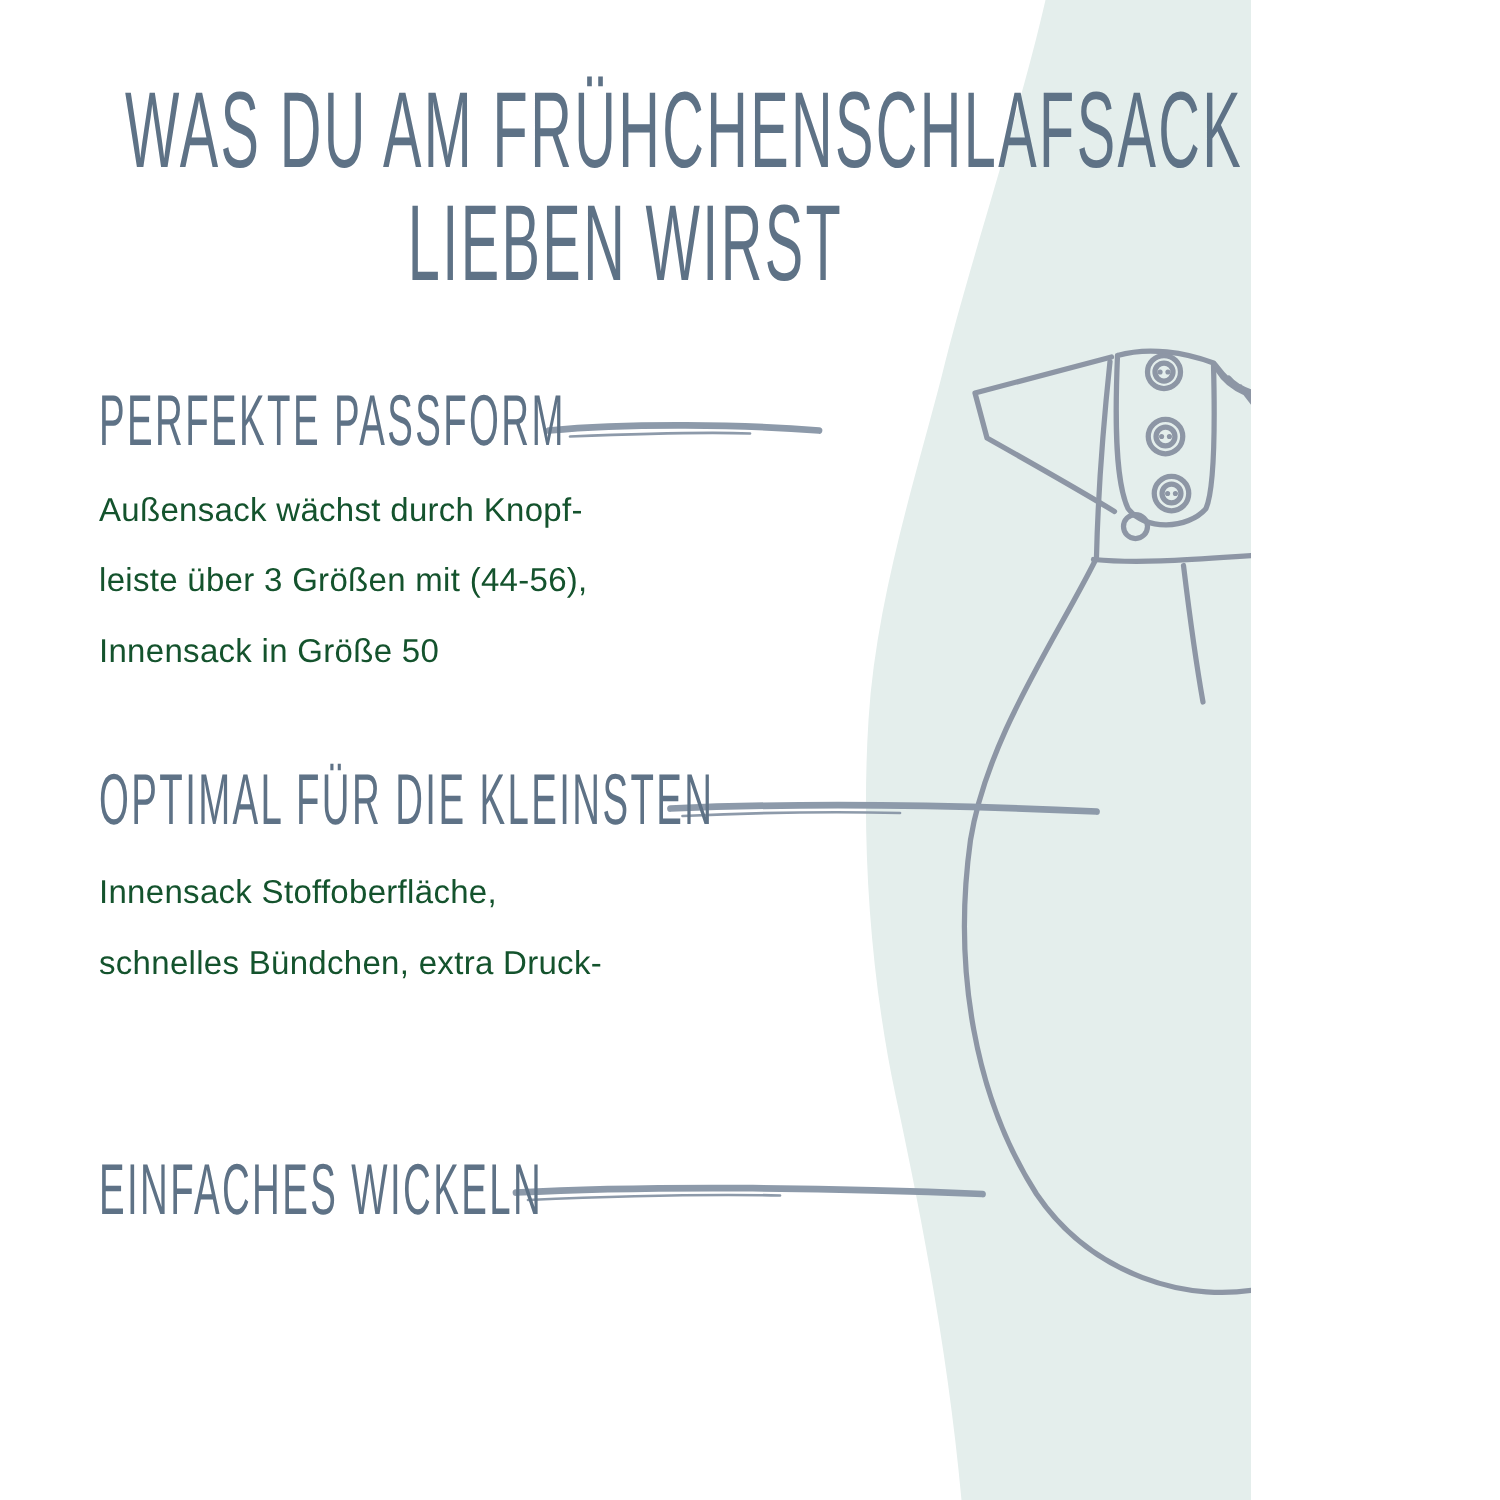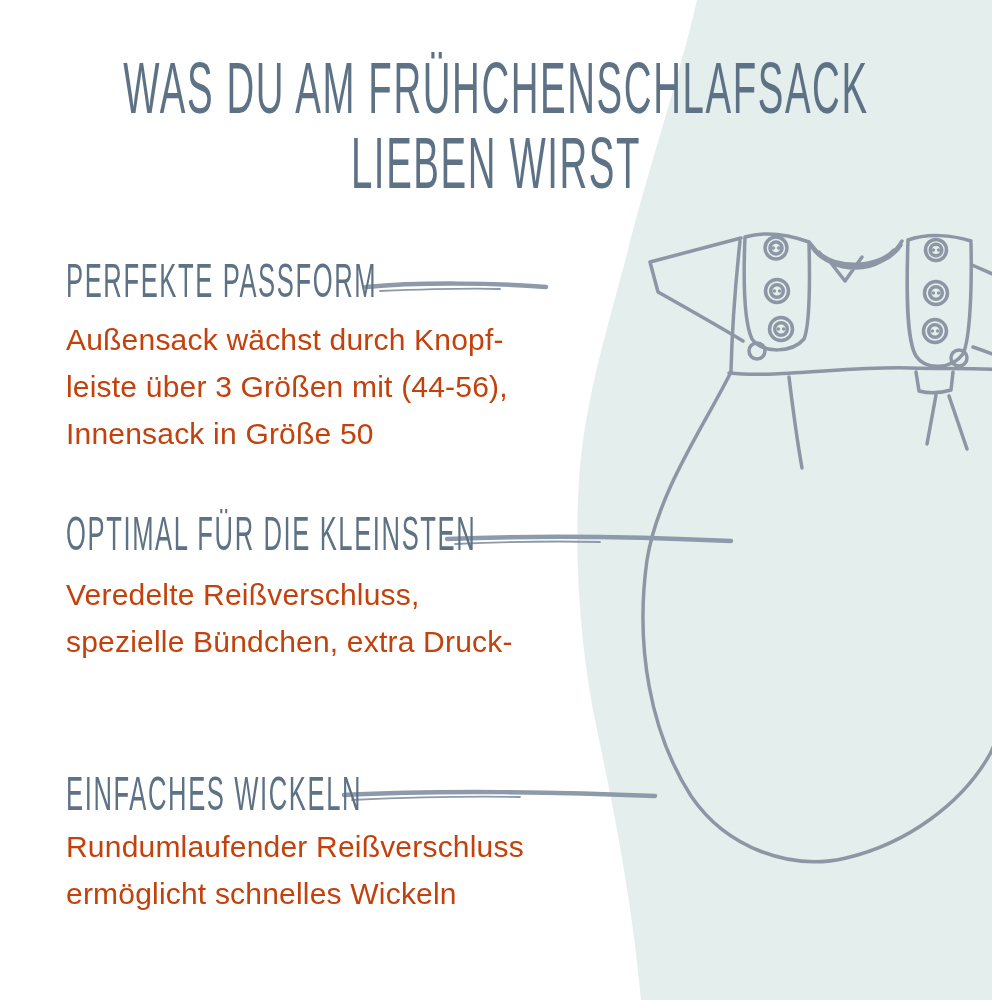--- a/index.html
+++ b/index.html
@@ -1,18 +1,18 @@
 <!DOCTYPE html>
 <html><head>
 <meta charset="utf-8">
 <style>
   html,body{margin:0;padding:0;background:#ffffff;}
   .canvas{
     position:relative;
-    width:992px;height:1000px;
+    width:834px;height:1000px;
     overflow:hidden;
     background:#ffffff;
     font-family:"Liberation Sans", sans-serif;
   }
   .art{position:absolute;left:0;top:0;}
   
   .hand{
     position:absolute;
     color:#5e7286;
     font-weight:400;
@@ -26,22 +26,22 @@
     font-size:48px;
     transform-origin:center top;
   }
   .sec-head{
     font-size:32px;
     transform-origin:left top;
   }
   .body-block{
     position:absolute;
     left:66px;
-    color:#c2410c;
-    font-size:30px;
+    color:#14532d;
+    font-size:22px;
     line-height:47px;
     letter-spacing:0.2px;
     white-space:nowrap;
   }
 </style>
 </head>
 <body>
 
 <div class="canvas">
 
@@ -150,23 +150,19 @@
 
   <div class="hand sec-head" style="left:66px;top:253px;">PERFEKTE PASSFORM</div>
   <div class="body-block" style="top:316px;">
     <div>Außensack wächst durch Knopf-</div>
     <div>leiste über 3 Größen mit (44-56),</div>
     <div>Innensack in Größe 50</div>
   </div>
 
   <div class="hand sec-head" style="left:66px;top:506px;">OPTIMAL FÜR DIE KLEINSTEN</div>
   <div class="body-block" style="top:571px;">
-    <div>Veredelte Reißverschluss,</div>
-    <div>spezielle Bündchen, extra Druck-</div>
+    <div>Innensack Stoffoberfläche,</div>
+    <div>schnelles Bündchen, extra Druck-</div>
   </div>
 
   <div class="hand sec-head" style="left:66px;top:766px;">EINFACHES WICKELN</div>
-  <div class="body-block" style="top:823px;">
-    <div>Rundumlaufender Reißverschluss</div>
-    <div>ermöglicht schnelles Wickeln</div>
-  </div>
 
 </div>
 
 </body></html>

